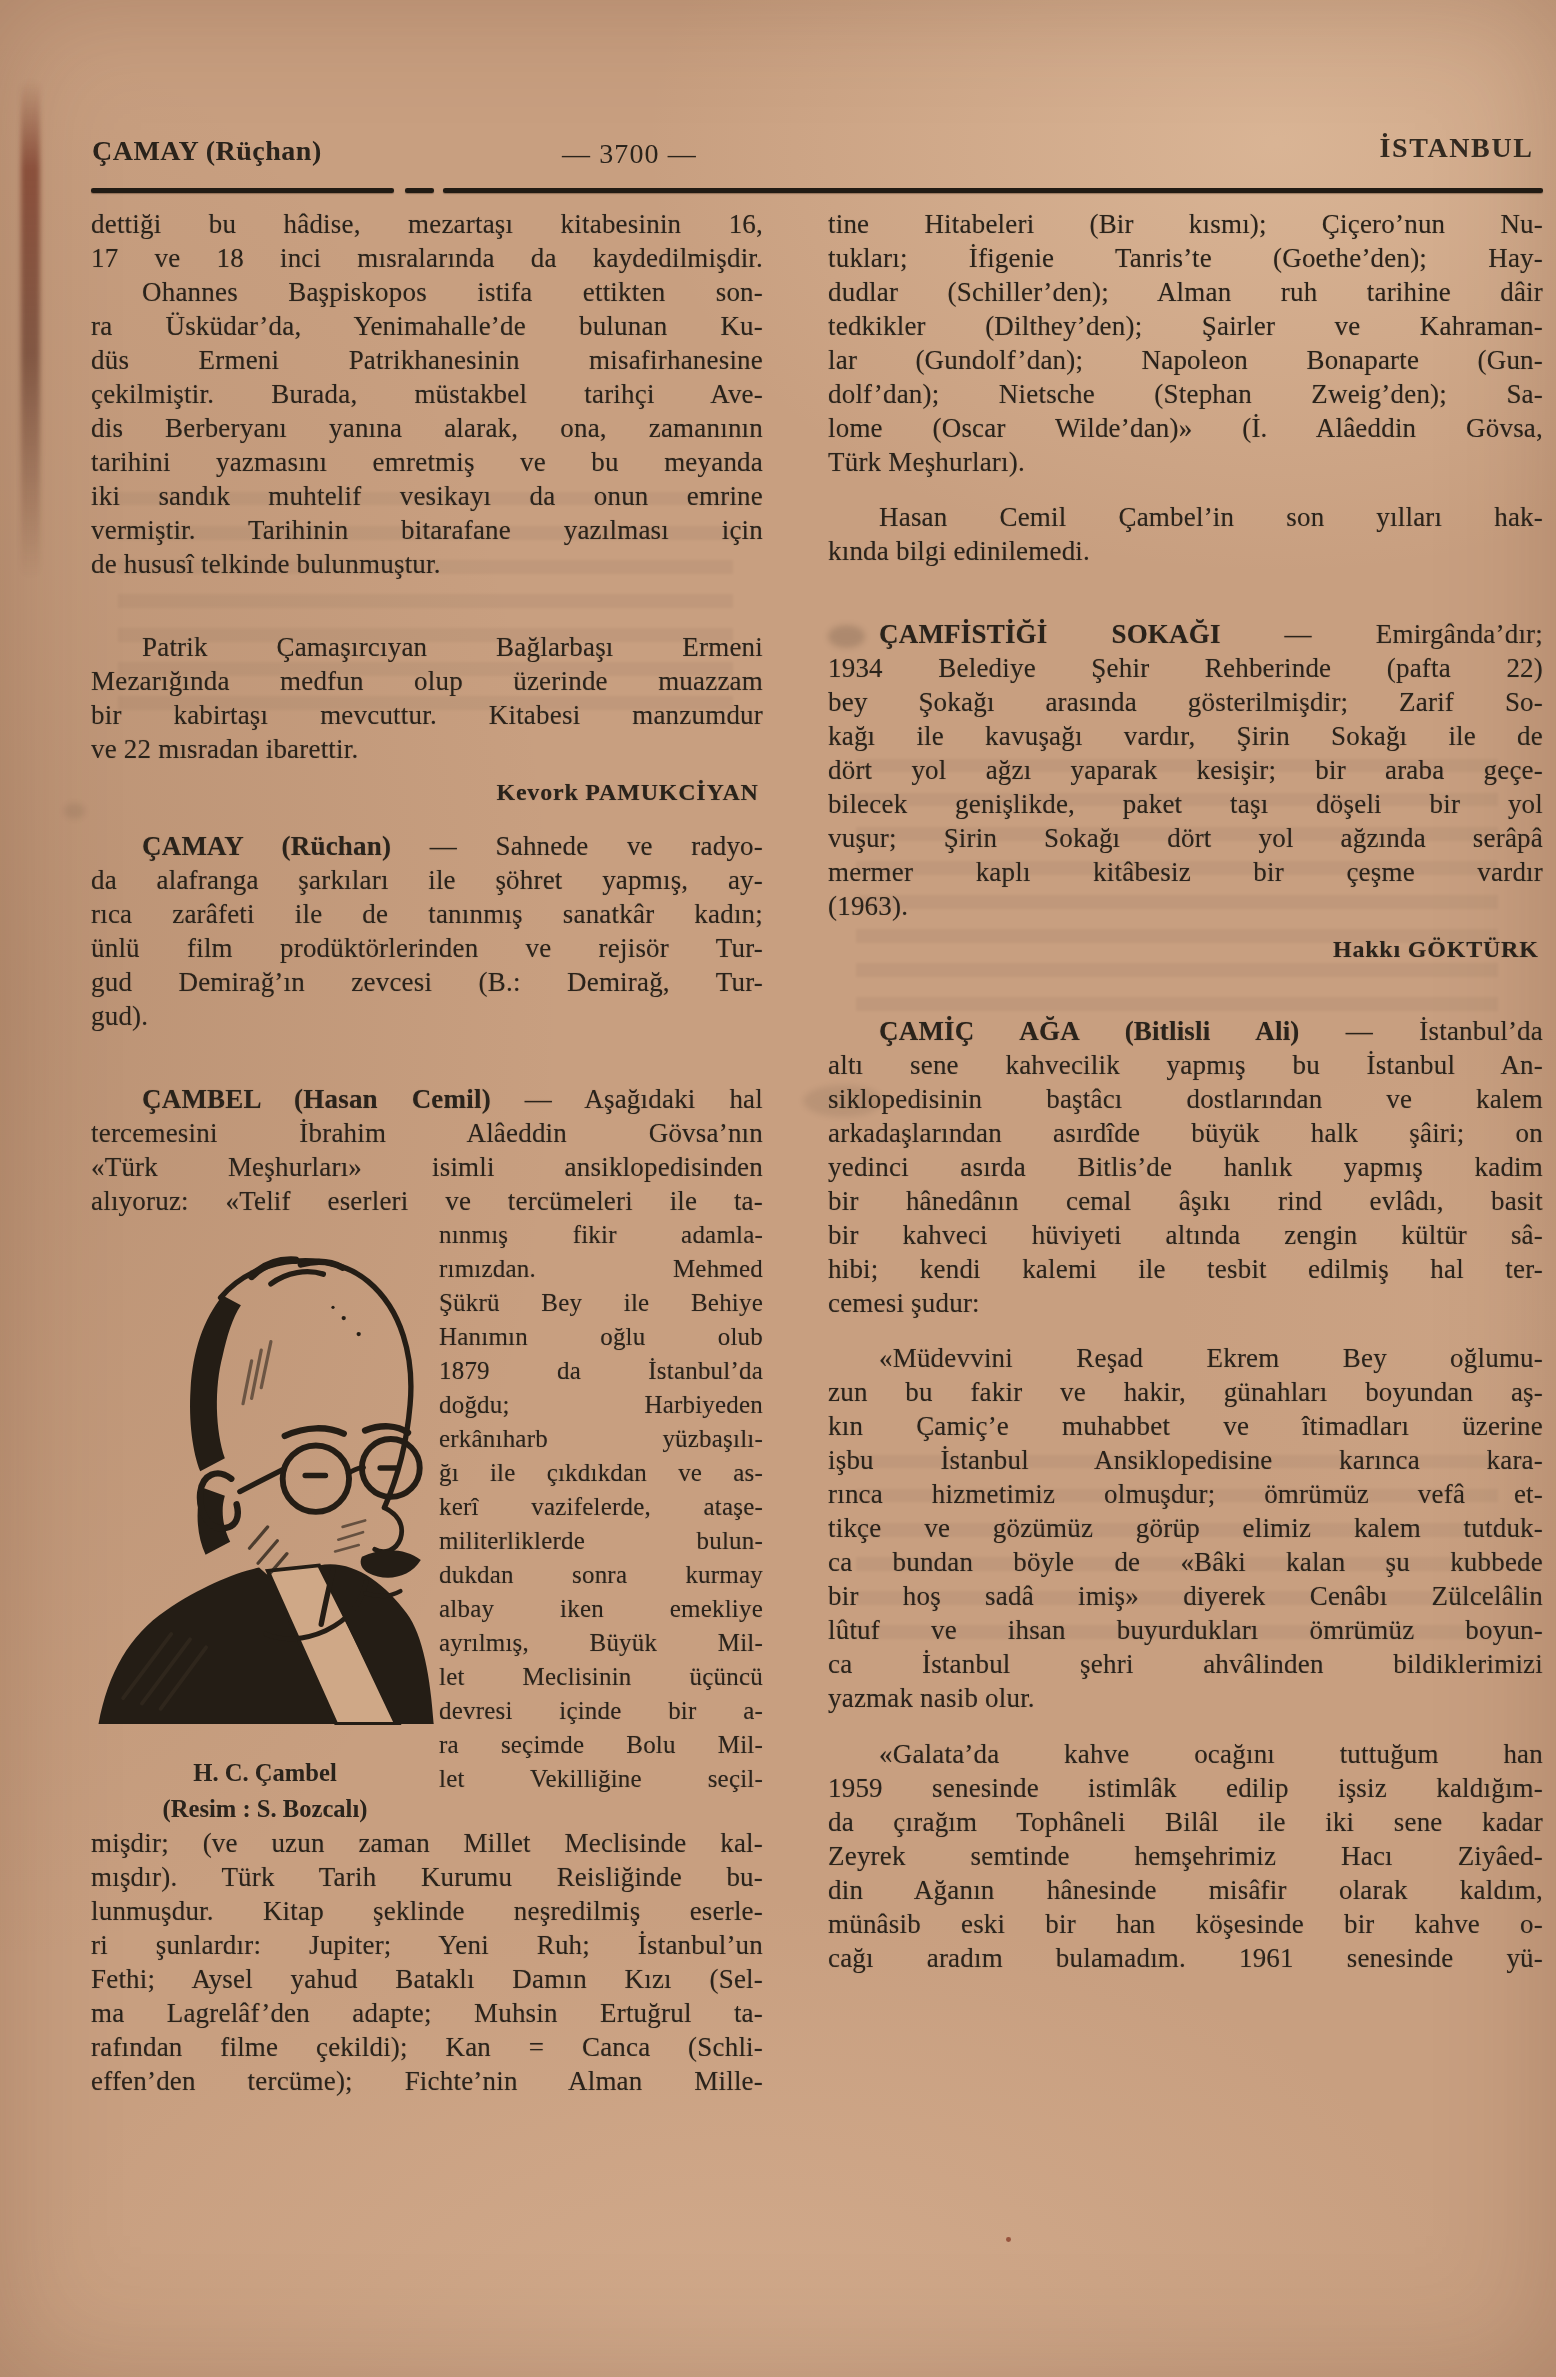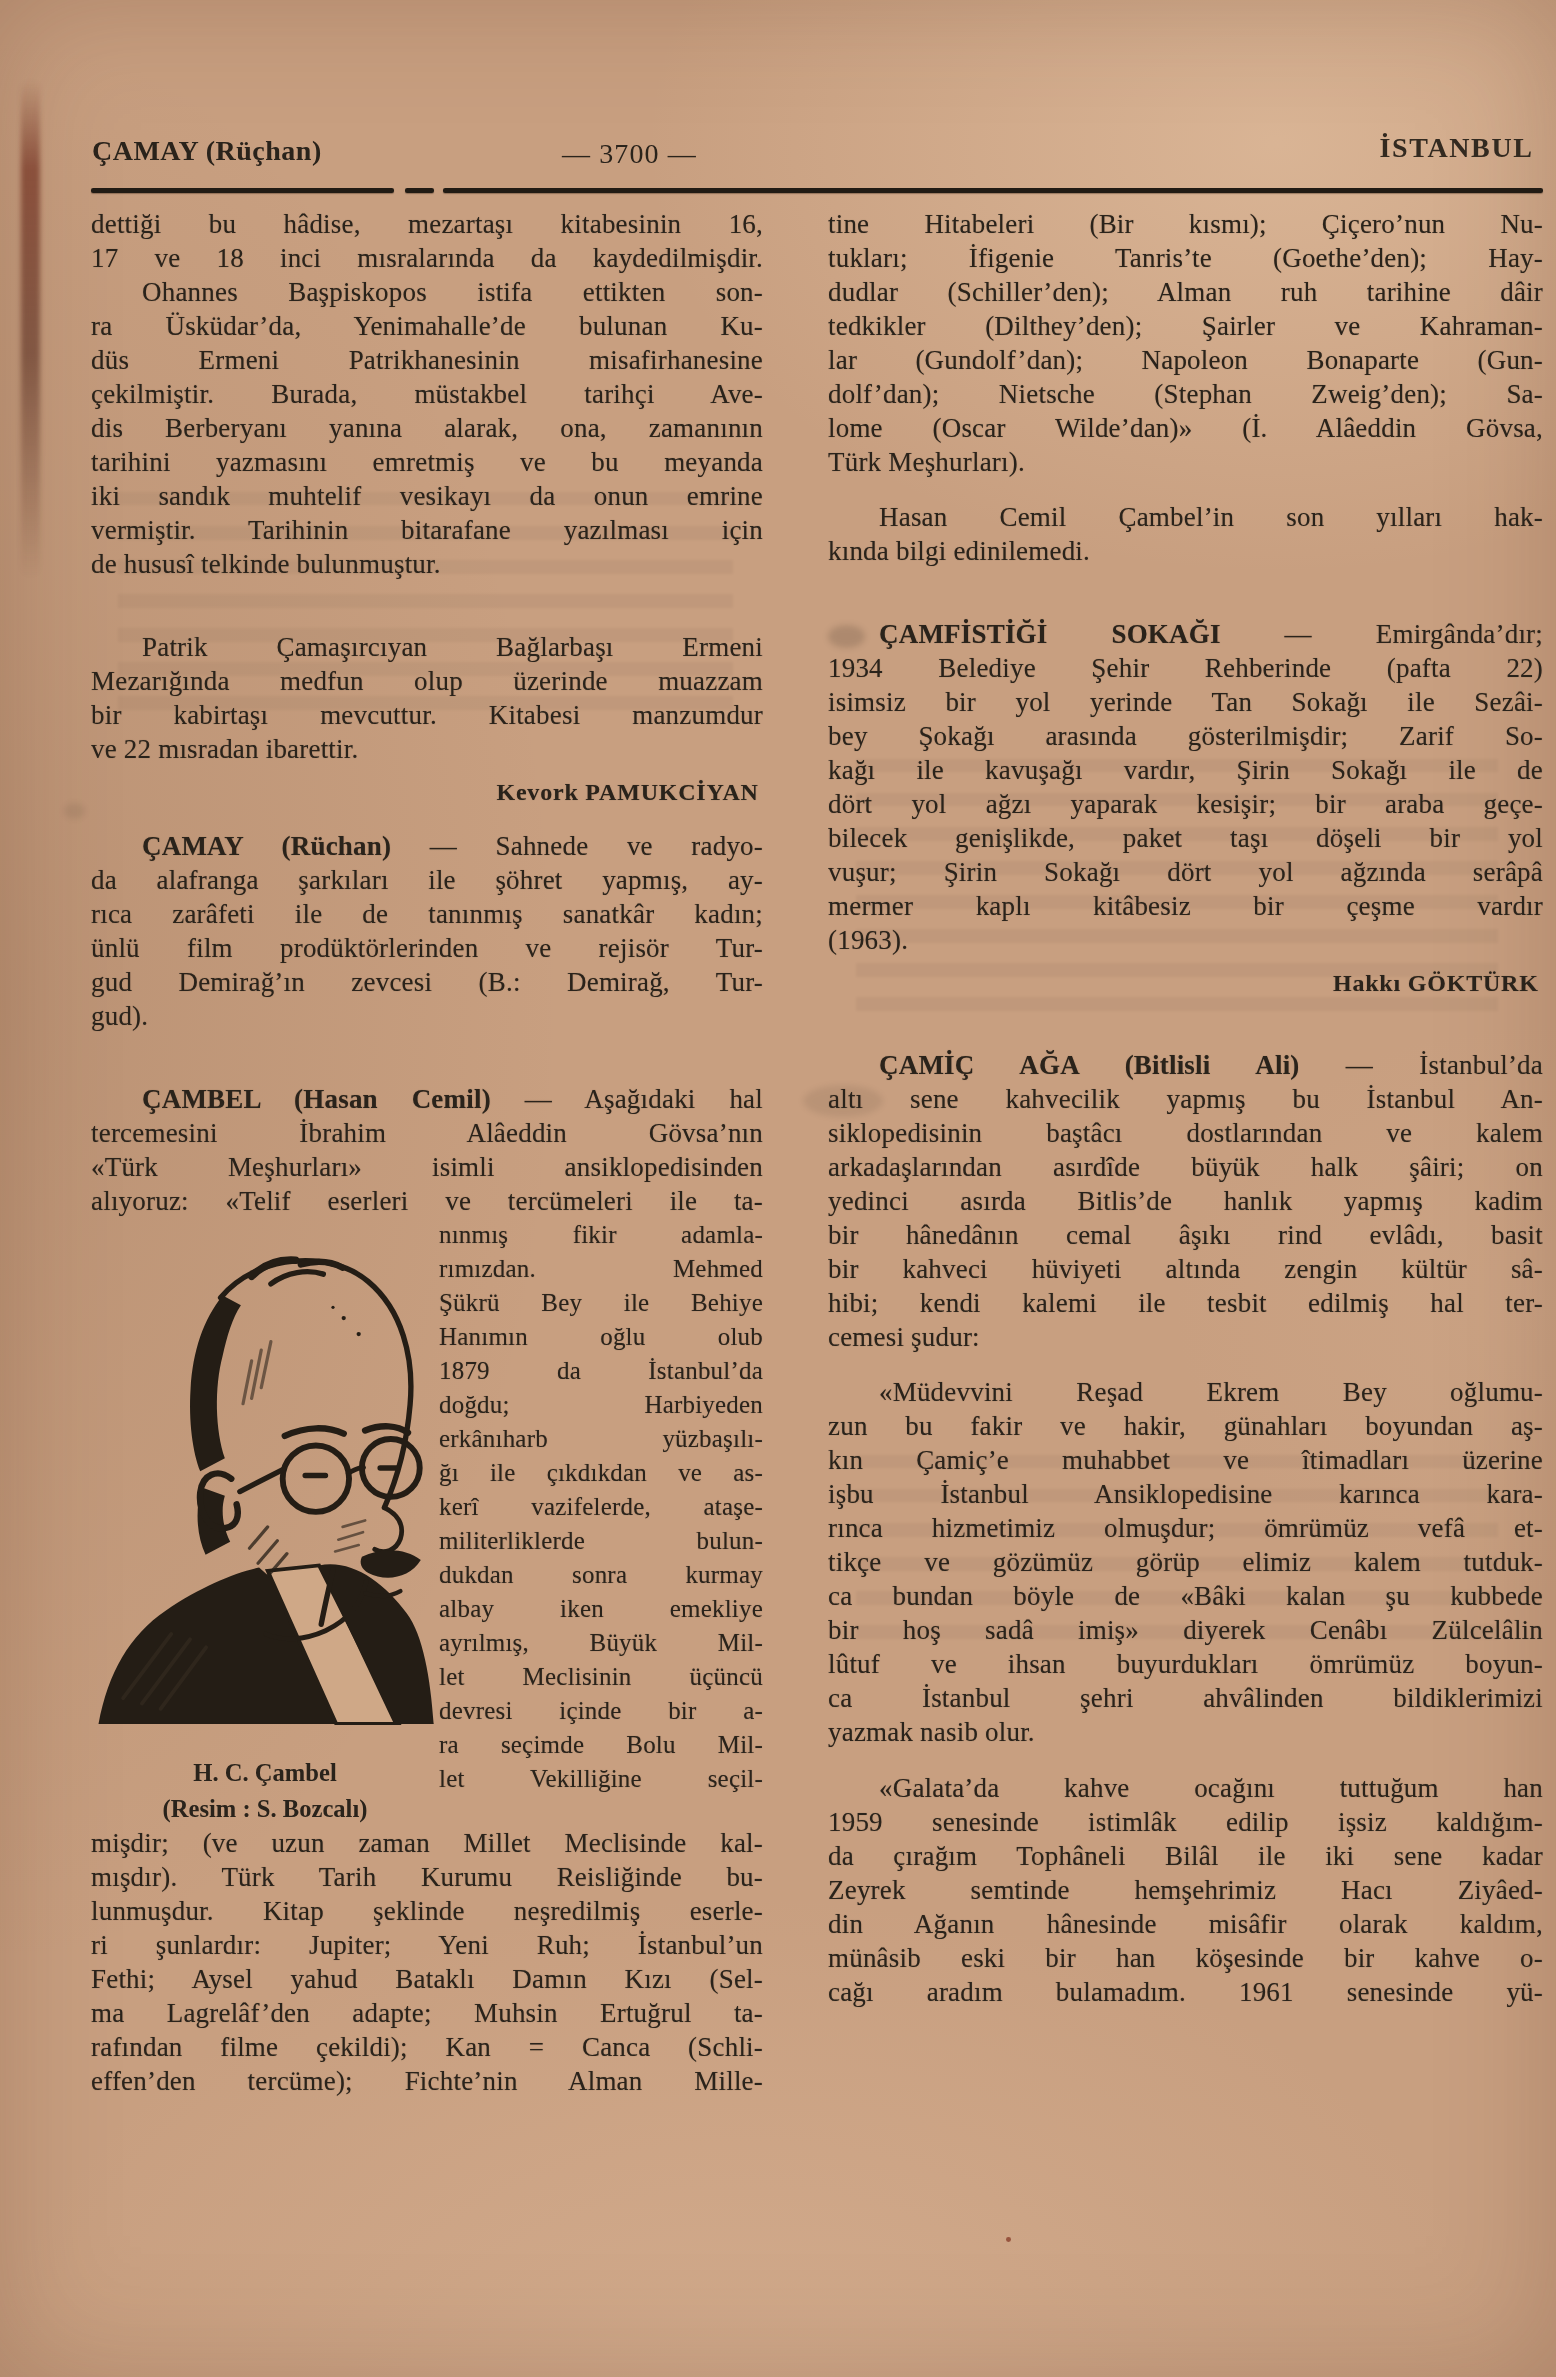--- a/index.html
+++ b/index.html
@@ -206,21 +206,20 @@
         <div class="line"><span>lome (Oscar Wilde’dan)» (İ. Alâeddin Gövsa,</span></div>
         <div class="line para-end"><span>Türk Meşhurları).</span></div>
       </div>
       <div class="block gap-md">
         <div class="line first-indent"><span>Hasan Cemil Çambel’in son yılları hak-</span></div>
         <div class="line para-end"><span>kında bilgi edinilemedi.</span></div>
       </div>
       <div class="block gap-lg">
         <div class="line first-indent"><span class="bold">ÇAMFİSTİĞİ SOKAĞI</span><span> — Emirgânda’dır;</span></div>
         <div class="line"><span>1934 Belediye Şehir Rehberinde (pafta 22)</span></div>
-        <div class="line"><span>isimsiz bir yol yerinde Tan Sokağı ile Sezâi-</span></div>
         <div class="line"><span>bey Şokağı arasında gösterilmişdir; Zarif So-</span></div>
         <div class="line"><span>kağı ile kavuşağı vardır, Şirin Sokağı ile de</span></div>
         <div class="line"><span>dört yol ağzı yaparak kesişir; bir araba geçe-</span></div>
         <div class="line"><span>bilecek genişlikde, paket taşı döşeli bir yol</span></div>
         <div class="line"><span>vuşur; Şirin Sokağı dört yol ağzında serâpâ</span></div>
         <div class="line"><span>mermer kaplı kitâbesiz bir çeşme vardır</span></div>
         <div class="line para-end"><span>(1963).</span></div>
       </div>
       <div class="byline gap-sm">Hakkı GÖKTÜRK</div>
       <div class="block gap-lg">

